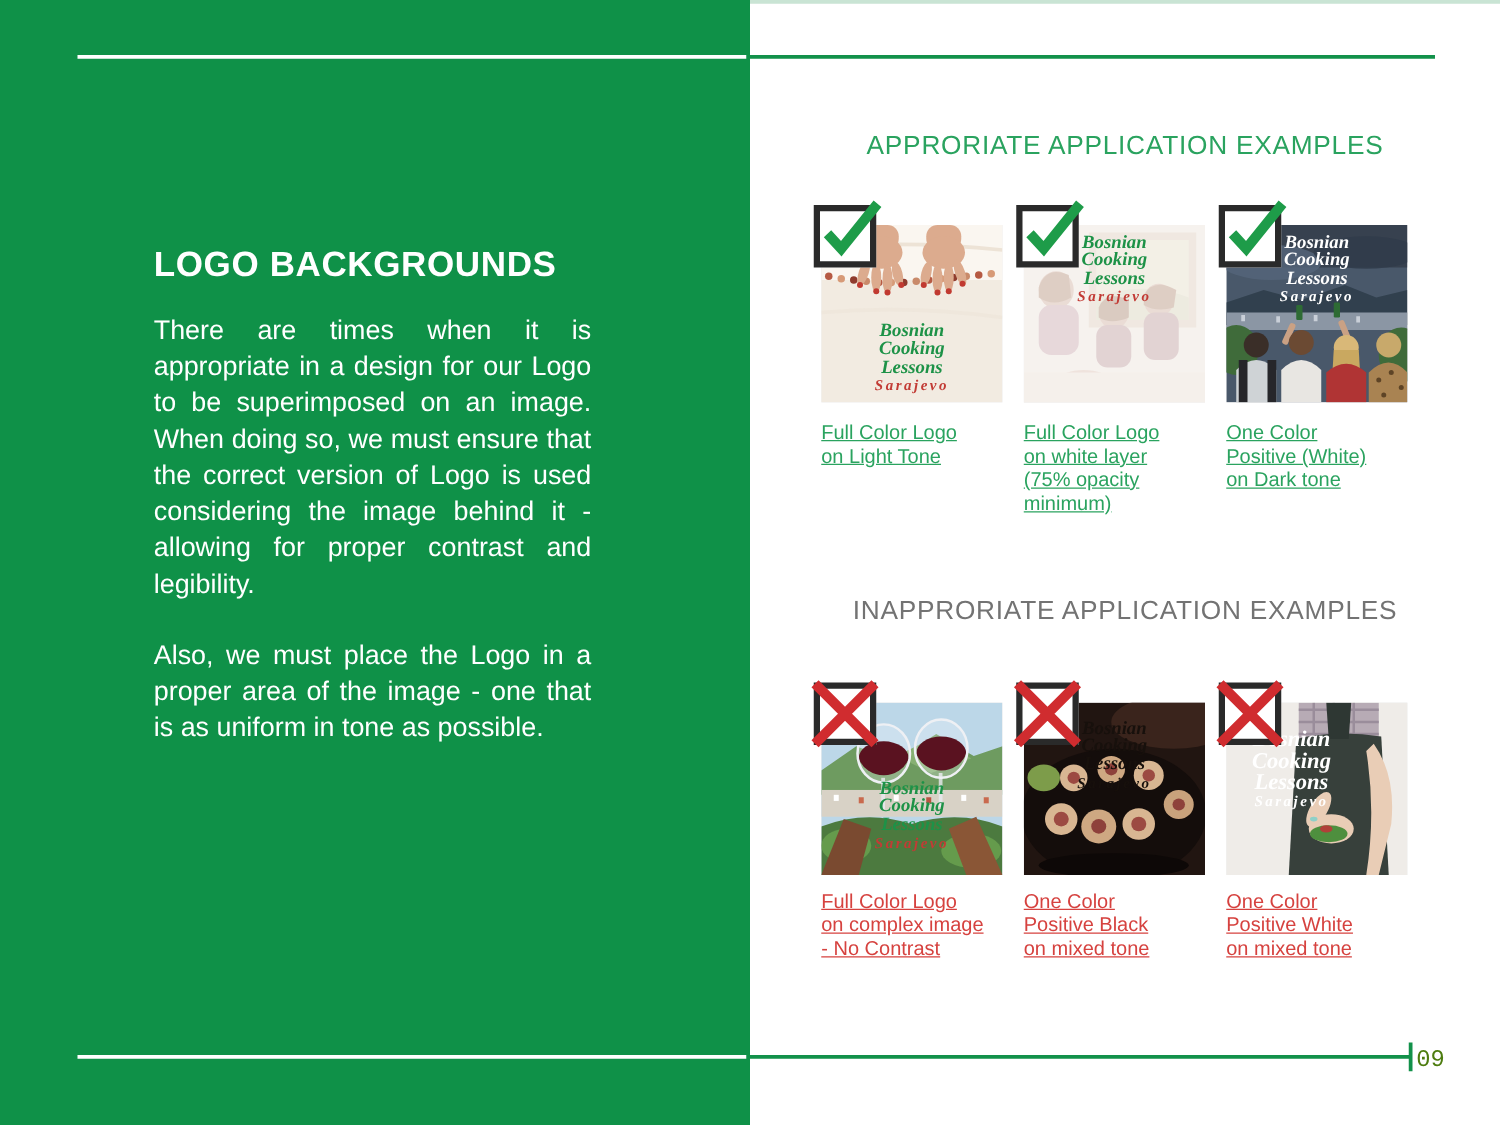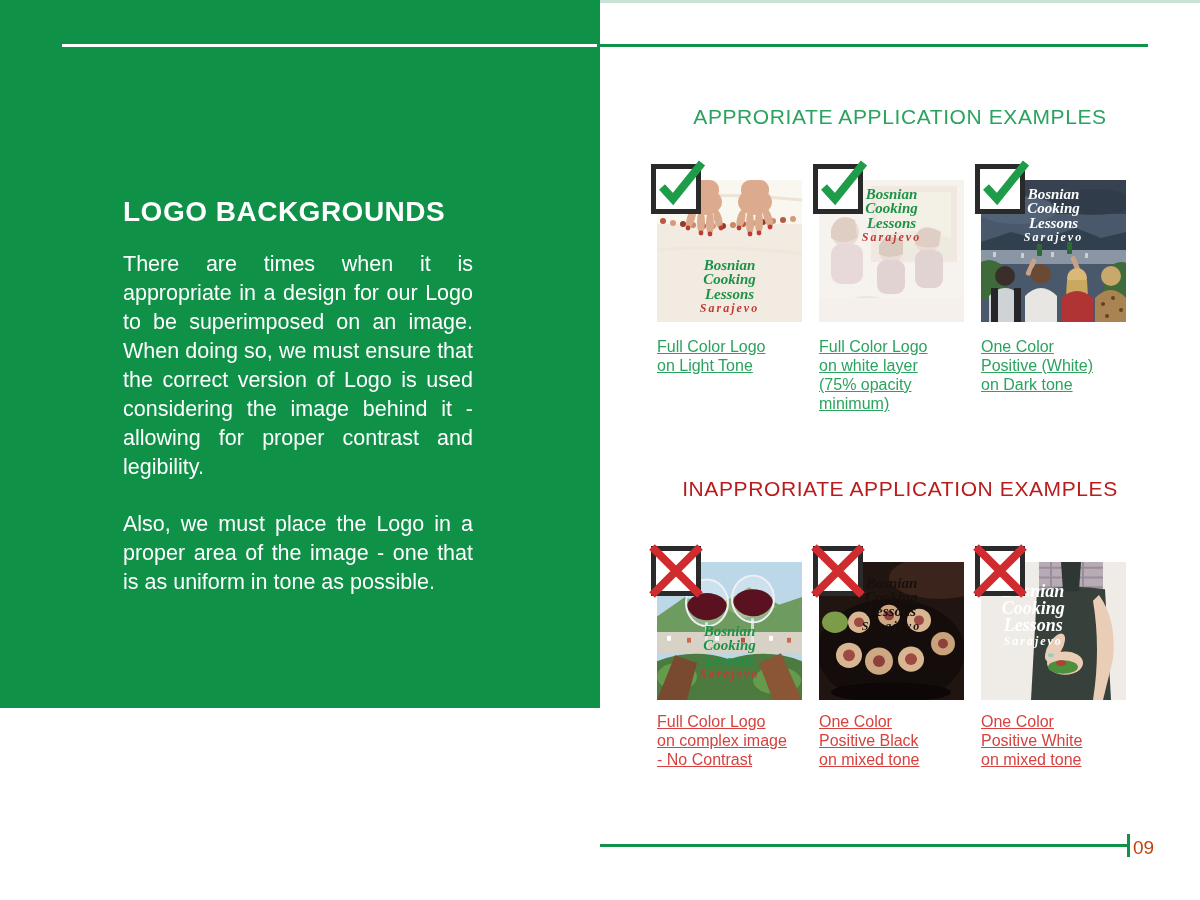--- a/index.html
+++ b/index.html
@@ -1,37 +1,37 @@
 <!DOCTYPE html>
 <html><head>
 <meta charset="utf-8">
 <style>
   html,body{margin:0;padding:0;background:#888;}
   .page{position:relative;width:1200px;height:900px;background:#ffffff;overflow:hidden;
         font-family:"Liberation Sans",sans-serif;}
   
-  .left-panel{position:absolute;left:0;top:0;width:600px;height:708px;background:#0F9148;}
+  .left-panel{position:absolute;left:0;top:0;width:600px;height:900px;background:#0F9148;}
   .rule{position:absolute;height:3px;}
   .rule-white{background:#ffffff;}
   .rule-green{background:#12914A;}
   .rule-top-left{left:62px;top:44px;width:535px;}
   .rule-bottom-left{left:62px;top:844px;width:535px;}
   .left-title{position:absolute;left:123px;top:196px;margin:0;color:#ffffff;
               font-size:28px;font-weight:700;letter-spacing:0.5px;}
   .left-body{position:absolute;left:123px;top:250px;width:350px;color:#ffffff;}
   .left-body p{margin:0 0 28px 0;font-size:21.5px;line-height:29px;text-align:justify;}
   
   .right-panel{position:absolute;left:600px;top:0;width:600px;height:708px;background:#ffffff;}
   .edge-strip{position:absolute;left:0;top:0;width:600px;height:3px;background:#C9E4D4;}
   .rule-top-right{left:0;top:44px;width:548px;}
   .rule-bottom-right{left:0;top:844px;width:528px;}
   .section-heading{position:absolute;left:0;width:600px;margin:0;text-align:center;
                    font-size:21px;font-weight:400;letter-spacing:0.6px;}
   .heading-appropriate{top:105px;color:#2AA35F;}
-  .heading-inappropriate{top:477px;color:#b91c1c;}
+  .heading-inappropriate{top:477px;color:#737373;}
   .examples-row{position:absolute;left:57px;display:flex;gap:17px;}
   .row-appropriate{top:180px;}
   .row-inappropriate{top:562px;}
   .card{position:relative;width:145px;margin:0;}
   .photo{position:relative;width:145px;height:142px;overflow:hidden;background:#eee;}
   .row-inappropriate .photo{height:138px;}
   .photo svg.scene{position:absolute;left:0;top:0;width:100%;height:100%;}
   .caption{margin:15px 0 0 0;text-align:left;font-size:16px;line-height:19px;white-space:pre-line;text-decoration:underline;}
   .row-inappropriate .caption{margin-top:12px;}
   .caption-green{color:#2AA35F;}
@@ -53,21 +53,21 @@
   .logo-white span{color:#ffffff;}
   .logo-black span{color:#17100C;}
   .pos-a{top:55%;}
   .pos-b{top:5%;}
   .pos-c{top:5%;}
   .pos-d{top:45%;}
   .pos-e{top:10%;}
   .pos-f{top:15%;left:-14%;right:14%;font-size:18px;}
   
   .footer-tick{position:absolute;left:527px;top:834px;width:3px;height:23px;background:#12914A;}
-  .page-number{position:absolute;left:533px;top:837px;color:#c2410c;font-size:19px;}
+  .page-number{position:absolute;left:533px;top:837px;color:#4d7c0f;font-size:19px;font-family:Liberation Mono, monospace;}
 </style>
 </head>
 <body>
 
 <div class="page">
 
   <aside class="left-panel">
     <div class="rule rule-white rule-top-left"></div>
     <h1 class="left-title">LOGO BACKGROUNDS</h1>
     <div class="left-body">

